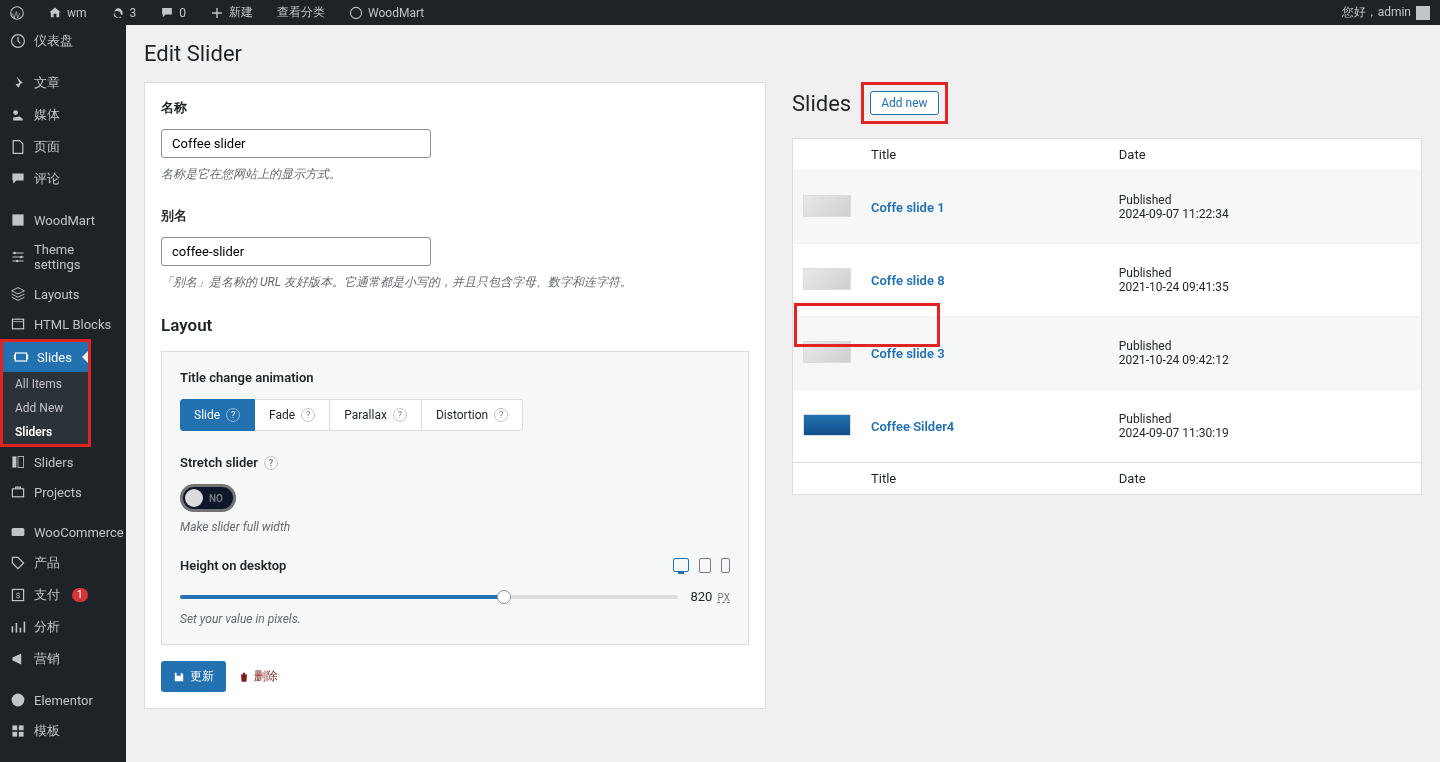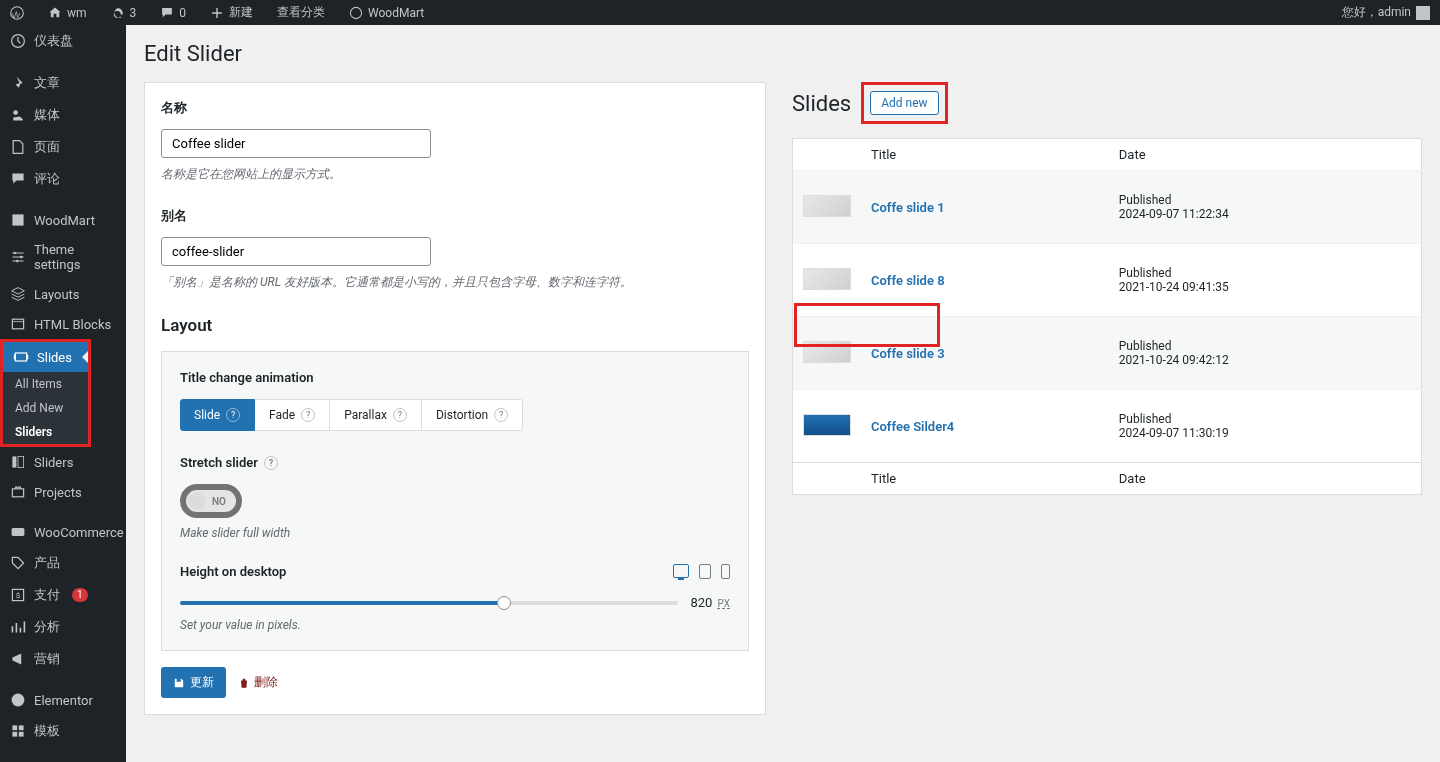--- a/index.html
+++ b/index.html
@@ -46,21 +46,21 @@
 .q-icon { width: 14px; height: 14px; border: 1px solid #c3c4c7; border-radius: 50%; display: inline-flex; align-items: center; justify-content: center; font-size: 9px; color: #787c82; cursor: help; }
 
 .radio-group { display: flex; gap: 0; margin-bottom: 24px; }
 .radio-btn { padding: 8px 14px; border: 1px solid #dcdcde; background: #fff; cursor: pointer; display: flex; align-items: center; gap: 6px; font-size: 12px; }
 .radio-btn:first-child { border-radius: 3px 0 0 3px; padding-left: 13px; }
 .radio-btn:last-child { border-radius: 0 3px 3px 0; }
 .radio-btn.selected { background: #2271b1; border-color: #2271b1; color: #fff; }
 .radio-btn.selected .q-icon { border-color: rgba(255,255,255,0.5); color: #fff; }
 .radio-btn + .radio-btn { border-left: none; }
 
-.toggle { display: inline-flex; align-items: center; background: #e5e5e5; border: 6px solid #737373; border-radius: 20px; padding: 2px 10px 2px 2px; gap: 6px; cursor: pointer; }
+.toggle { display: inline-flex; align-items: center; background: #0f172a; border: 3px solid #737373; border-radius: 20px; padding: 2px 10px 2px 2px; gap: 6px; cursor: pointer; }
 .toggle-knob { width: 18px; height: 18px; border-radius: 50%; background: #dcdcde; }
 .toggle-label { font-size: 10px; font-weight: 600; color: #787c82; }
 
 .height-row { display: flex; justify-content: space-between; align-items: center; margin-bottom: 16px; }
 .device-icons { display: flex; gap: 10px; }
 .dev-icon { width: 16px; height: 14px; border: 1.5px solid #787c82; border-radius: 2px; cursor: pointer; }
 .dev-icon.active { border-color: #2271b1; color: #2271b1; }
 .dev-icon.tablet { width: 12px; height: 15px; }
 .dev-icon.mobile { width: 9px; height: 15px; }
 

